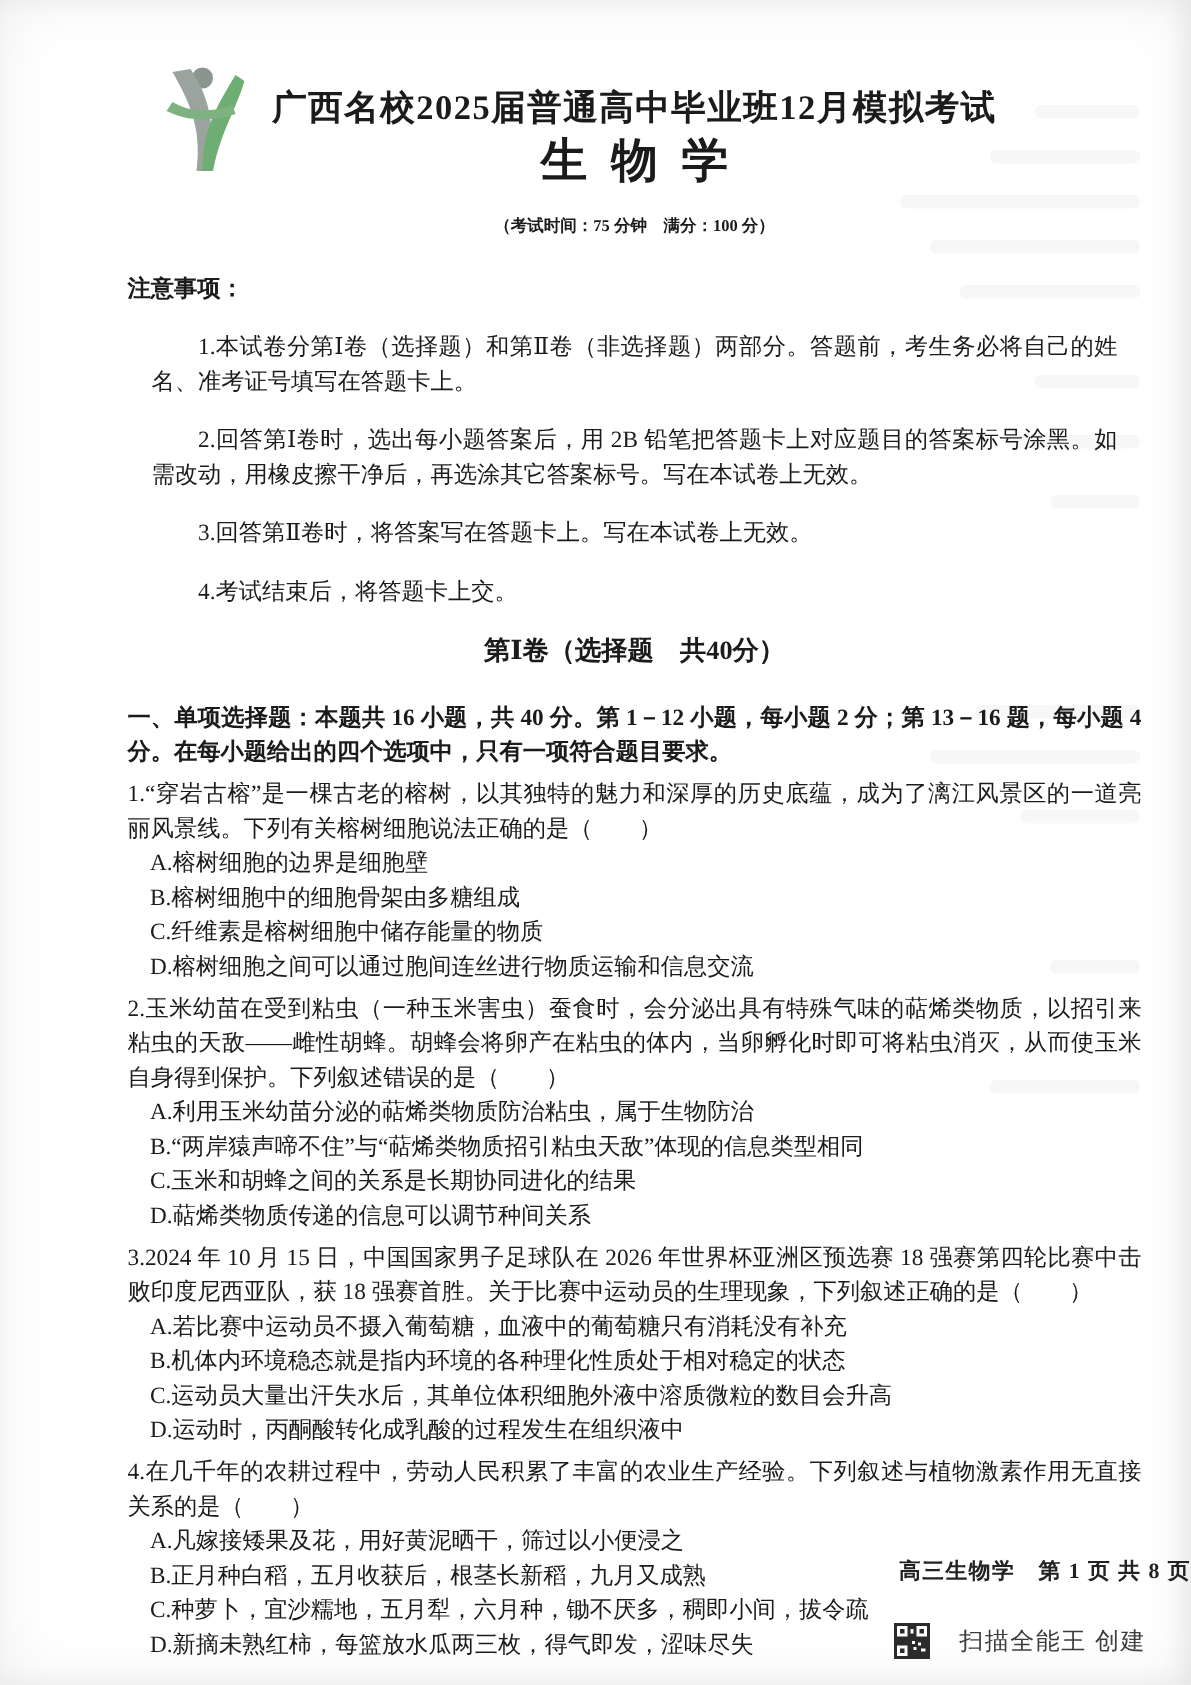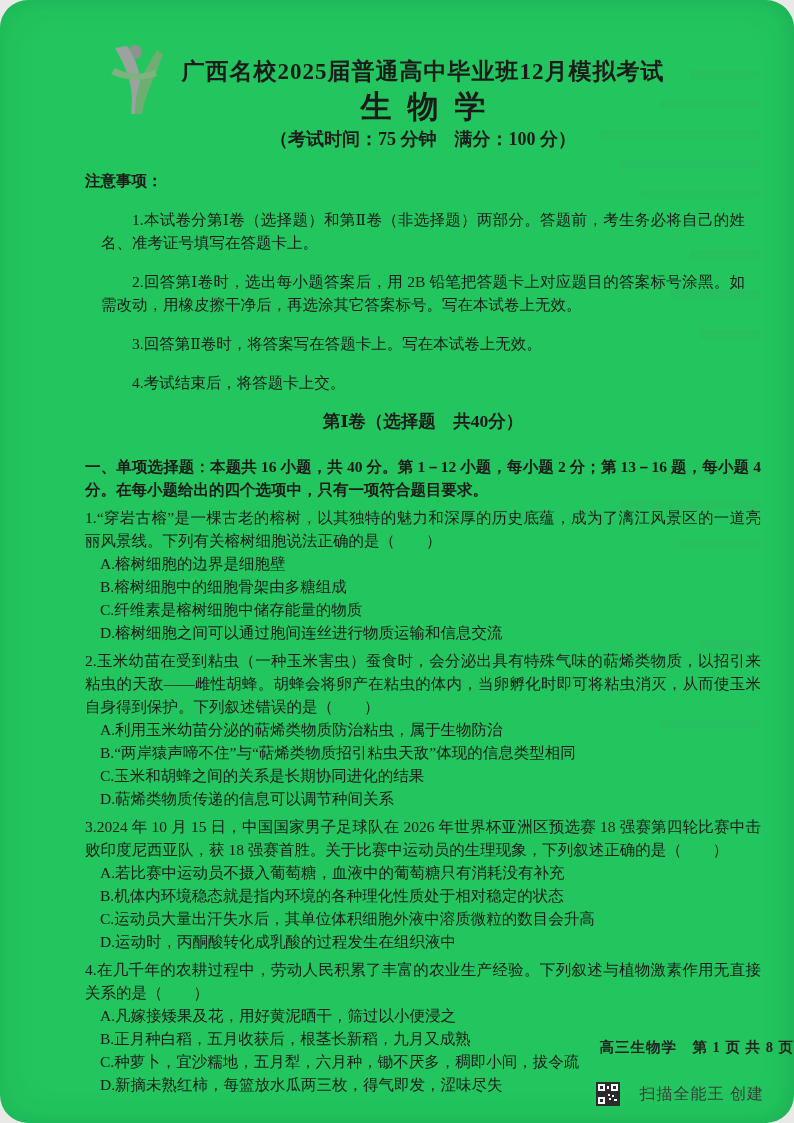--- a/index.html
+++ b/index.html
@@ -5,25 +5,24 @@
   html,body{margin:0;padding:0;}
   body{
     width:794px;height:1123px;
     background:#e9e9e7;
     font-family:"Liberation Serif","DejaVu Serif",serif;
     overflow:hidden;
   }
   .page{
     position:relative;
     width:794px;height:1123px;
-    background:#22c55e;
+    background:#ffffff;
     color:#1b1b1b;
     box-shadow:inset 0 0 40px rgba(0,0,0,0.07), inset -6px 0 14px rgba(0,0,0,0.05);
     overflow:hidden;
-    border-radius:28px;
   }
   .content{
     position:absolute;
     left:85px; right:36px; top:60px;
     width:676px;
     font-size:15.5px;
     line-height:23px;
   }
   
   .logo{
@@ -39,23 +38,23 @@
   }
   .subject{
     text-align:center;
     font-size:31px;
     font-weight:bold;
     letter-spacing:16px;
     margin:12px 0 0 16px; 
   }
   .exam-info{
     text-align:center;
-    font-size:18px;
-    font-weight:bold;
-    margin-top:10px;
+    font-size:11px;
+    font-weight:bold;
+    margin-top:22px;
   }
   
   .notice{ margin-top:18px; }
   .notice-heading{
     font-weight:bold;
     margin:0 0 2px 0;
   }
   .notice p{
     margin:16px;
     text-indent:2em;

